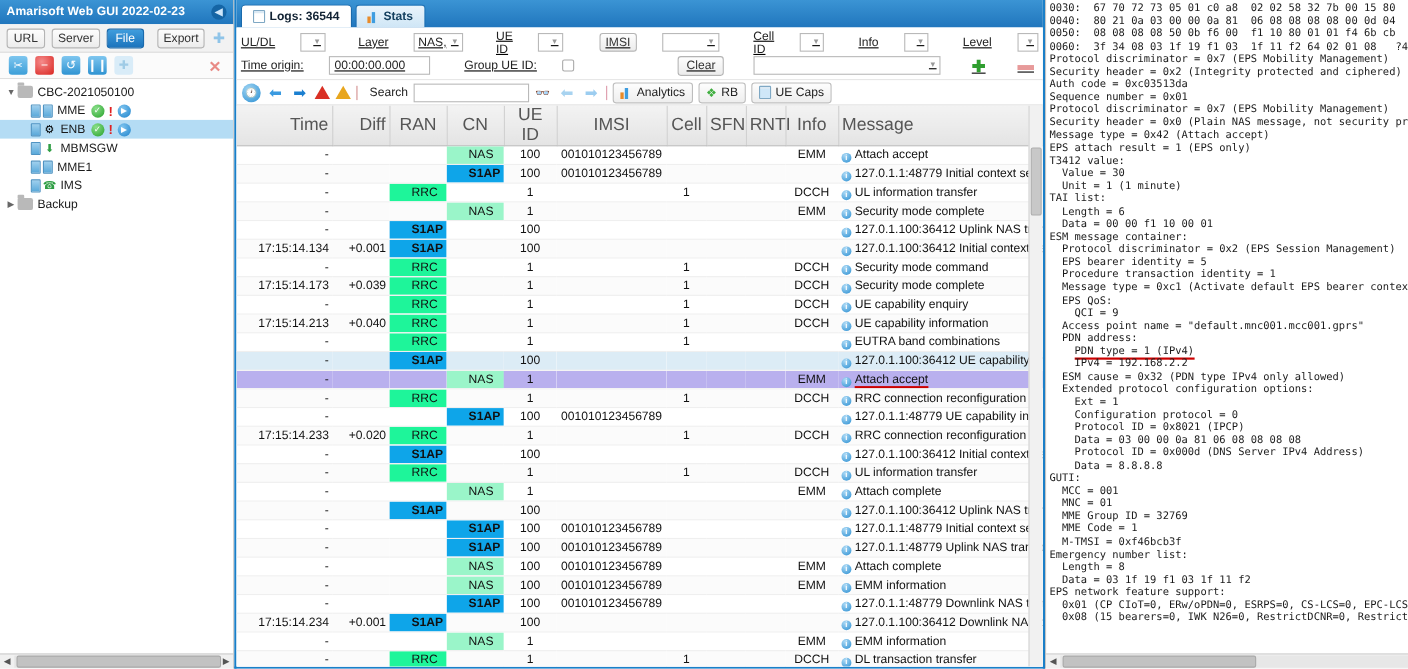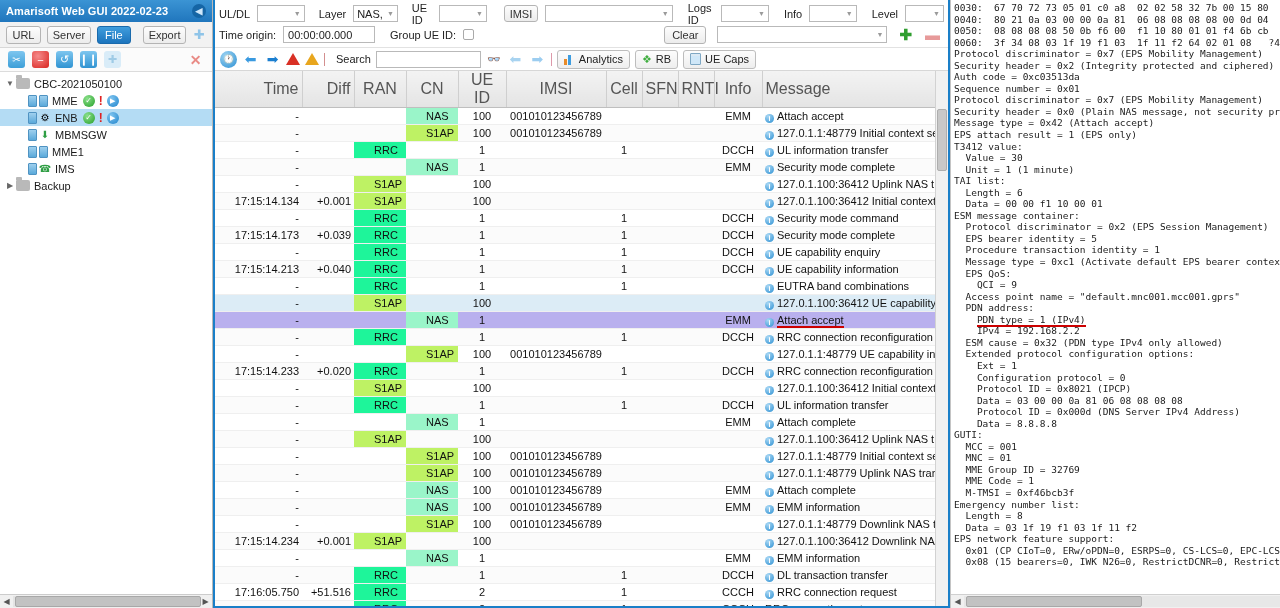--- a/index.html
+++ b/index.html
@@ -82,21 +82,21 @@
          background:linear-gradient(#eaf4fb,#cfe6f6); color:#14405f; font-weight:bold; cursor:pointer; }
   .tab.active { background:#fff; color:#123; }
   .tabico { width:11px;height:12px;display:inline-block; }
   .tabico.doc { background:#fff; border:1px solid #7fa8c4; border-radius:1px;
                 box-shadow: inset 0 2px 0 #dbe9f4; }
   .tabico.bars { position:relative; }
   .tabico.bars::before{content:"";position:absolute;bottom:0;left:0;width:3px;height:6px;background:#e88b2a;}
   .tabico.bars::after{content:"";position:absolute;bottom:0;left:4px;width:3px;height:10px;background:#3e9de0;}
 
   .filterbar { background:#fff; border-bottom:1px solid #e2e2e2; padding:3px 4px 2px 4px; }
-  .frow { display:flex; align-items:center; height:21px; gap:7px; }
+  .frow { display:flex; align-items:center; height:21px; gap:23px;text-decoration:underline; }
   .flabel { font-size:11px; color:#222; }
   .fsel { height:17px; border:1px solid #b9b9b9; background:#fff; display:flex; align-items:center;
           justify-content:space-between; padding:0 3px; font-size:11px; color:#222; cursor:pointer; }
   .fsel .cv { overflow:hidden; white-space:nowrap; }
   .fsel .dd { color:#9a9a9a; font-size:7px; margin-left:4px; }
   .txtin { height:17px; border:1px solid #b9b9b9; background:#fff; font-size:11px;
            padding:0 4px; display:flex; align-items:center; color:#222; }
   .chk { width:11px;height:11px;border:1px solid #aaa;background:#fff;border-radius:2px;display:inline-block;cursor:pointer;}
 
   .actionbar { height:23px; display:flex; align-items:center; gap:5px; padding:2px 5px;
@@ -133,21 +133,21 @@
   .c-time { text-align:right; }
   .c-diff { text-align:right; }
   .c-ran, .c-cn { text-align:center; padding:0 !important; position:relative; }
   .c-ueid, .c-cell, .c-sfn, .c-rnti { text-align:center; }
   .c-imsi { text-align:center; }
   .c-info { text-align:center; }
   .c-msg  { text-align:left; }
   .chip { display:inline-block; padding:0 20px; line-height:16px; font-size:11px; color:#111; width:100%; }
   .chip.rrc  { background:#1ef59a; }
   .chip.nas  { background:#9af5c9; }
-  .chip.s1ap { background:#bef264; }
+  .chip.s1ap { background:#0ea5e9;font-weight:bold; }
   .iico { display:inline-block; width:9px;height:9px;border-radius:50%;
           background:radial-gradient(circle at 35% 25%,#a9d8f5,#2b8fd2); color:#fff; font-size:7px;
           line-height:9px; text-align:center; margin-right:3px; vertical-align:-1px; font-weight:bold;}
   .uline { border-bottom:2px solid #cc0000; padding-bottom:0px; }
 
   .vscroll { position:absolute; right:0; top:0; width:13px; bottom:0; background:#f1f1f1;
              border-left:1px solid #d2d2d2; }
   .vscroll .vthumb { position:absolute; left:1px; width:10px; background:#c8c8c8; border:1px solid #aeaeae; border-radius:2px;}
 
   
@@ -244,20 +244,30 @@
     <div class="hscroll">
       <span class="ar">◀</span>
       <span class="track">
           <span class="thumb" style="width:186px"></span>
         </span>
       <span class="ar">▶</span>
     </div>
   </div>
 
   <div id="center">
+    <div class="tabbar">
+      <div class="tab active">
+        <span class="tabico doc"></span>
+        <span>Logs: 36544</span>
+      </div>
+      <div class="tab">
+        <span class="tabico bars"></span>
+        <span>Stats</span>
+      </div>
+    </div>
 
     <div class="filterbar">
       <div class="frow">
         <span class="flabel">UL/DL</span>
         <span class="fsel" style="width:64px">
           <span class="cv"></span>
             <span class="dd">▼</span>
         </span>
         <span class="flabel" style="margin-left:7px">Layer</span>
         <span class="fsel" style="width:60px">
@@ -267,21 +277,21 @@
         <span class="flabel" style="margin-left:7px">UE ID</span>
         <span class="fsel" style="width:64px">
           <span class="cv"></span>
             <span class="dd">▼</span>
         </span>
         <span class="btn" style="margin-left:10px;height:17px">IMSI</span>
         <span class="fsel" style="width:178px">
           <span class="cv"></span>
             <span class="dd">▼</span>
         </span>
-        <span class="flabel" style="margin-left:8px">Logs ID</span>
+        <span class="flabel" style="margin-left:8px">Cell ID</span>
         <span class="fsel" style="width:64px">
           <span class="cv"></span>
             <span class="dd">▼</span>
         </span>
         <span class="flabel" style="margin-left:8px">Info</span>
         <span class="fsel" style="width:64px">
           <span class="cv"></span>
             <span class="dd">▼</span>
         </span>
         <span class="flabel" style="margin-left:8px">Level</span>

